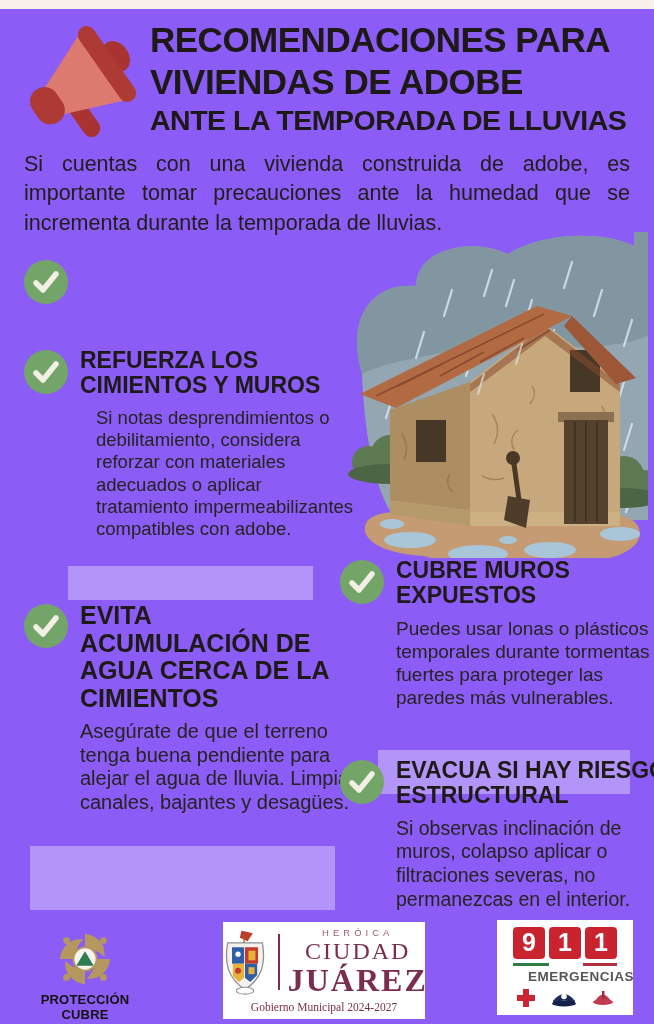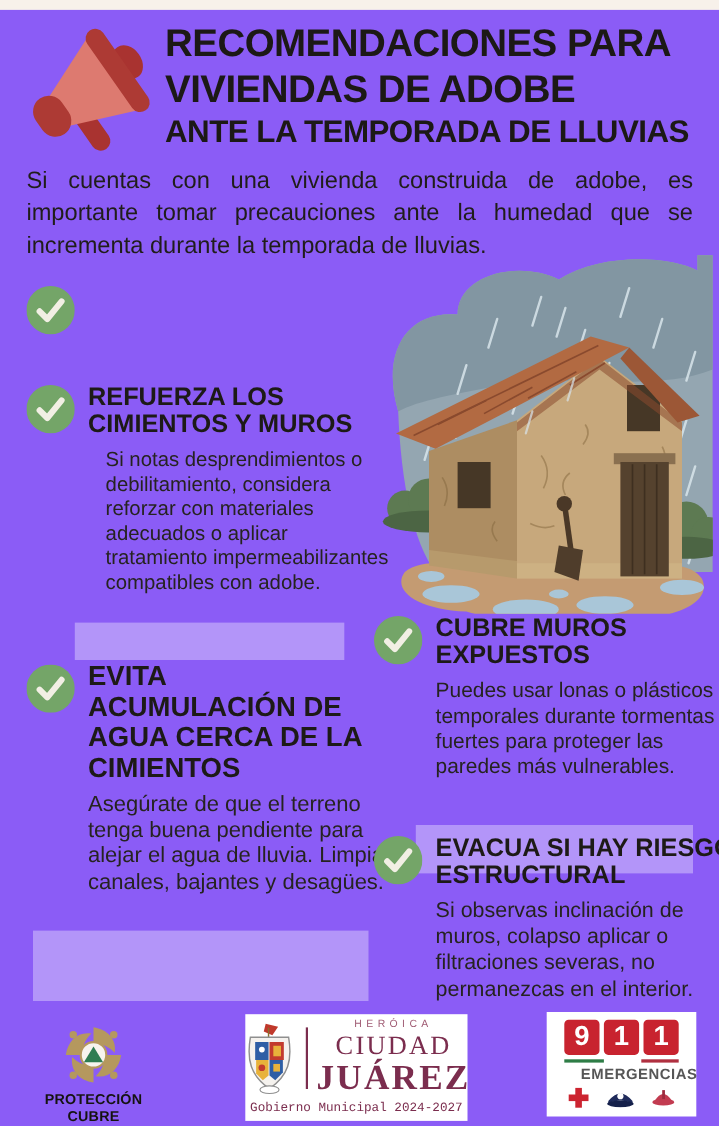--- a/index.html
+++ b/index.html
@@ -68,21 +68,21 @@
     display:flex;flex-direction:column;align-items:center;justify-content:center;margin-left:37px;
   }
   .cj-row{display:flex;align-items:center;gap:8px;}
   .cj-coat{width:50px;height:66px;}
   .cj-divider{width:1.5px;height:56px;background:#7b2d4e;}
   .cj-names{display:flex;flex-direction:column;align-items:center;line-height:1.02;
     font-family:"Liberation Serif",serif;color:#7b2d4e;}
   .cj-heroica{font-family:"Liberation Sans",sans-serif;font-size:9.5px;letter-spacing:4px;color:#a05c74;margin-bottom:2px;}
   .cj-ciudad{font-size:24px;letter-spacing:2px;font-weight:400;}
   .cj-juarez{font-size:32px;letter-spacing:2px;font-weight:700;}
-  .cj-caption{margin-top:5px;font-family:Liberation Mono, monospace;font-size:11.5px;color:#7b2d4e;}
+  .cj-caption{margin-top:5px;font-family:Liberation Serif, serif;font-size:11.5px;color:#7b2d4e;}
 
   .e911-card{
     position:absolute;left:497px;top:8px;width:136px;height:95px;background:#ffffff;
     display:flex;flex-direction:column;align-items:center;justify-content:center;gap:2px;
   }
   .e911-digits{display:flex;gap:4px;}
   .e911-digit{
     width:32px;height:32px;background:#c8232f;border-radius:4px;color:#ffffff;
     font-size:25px;font-weight:800;display:flex;align-items:center;justify-content:center;
   }

